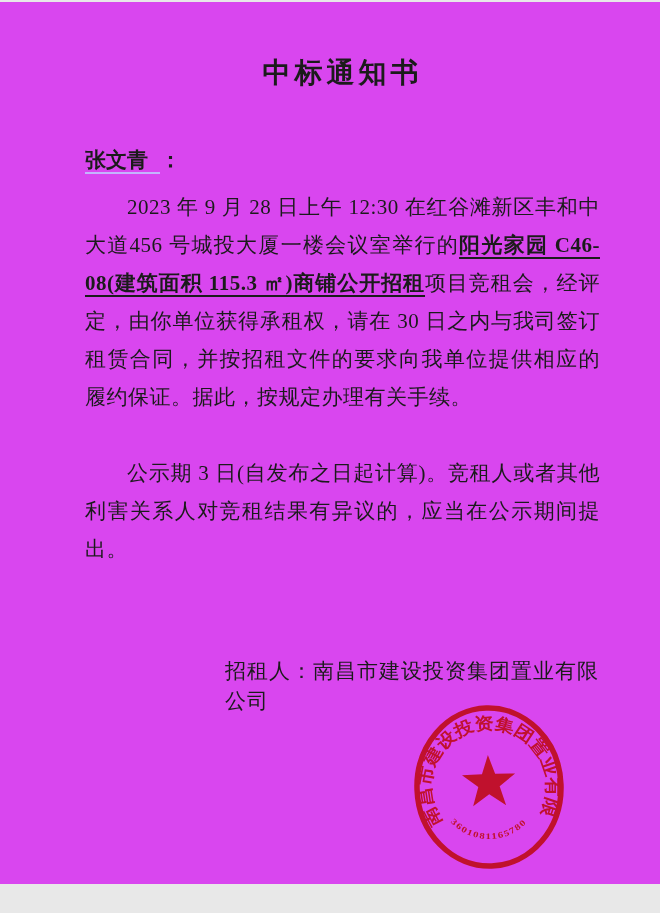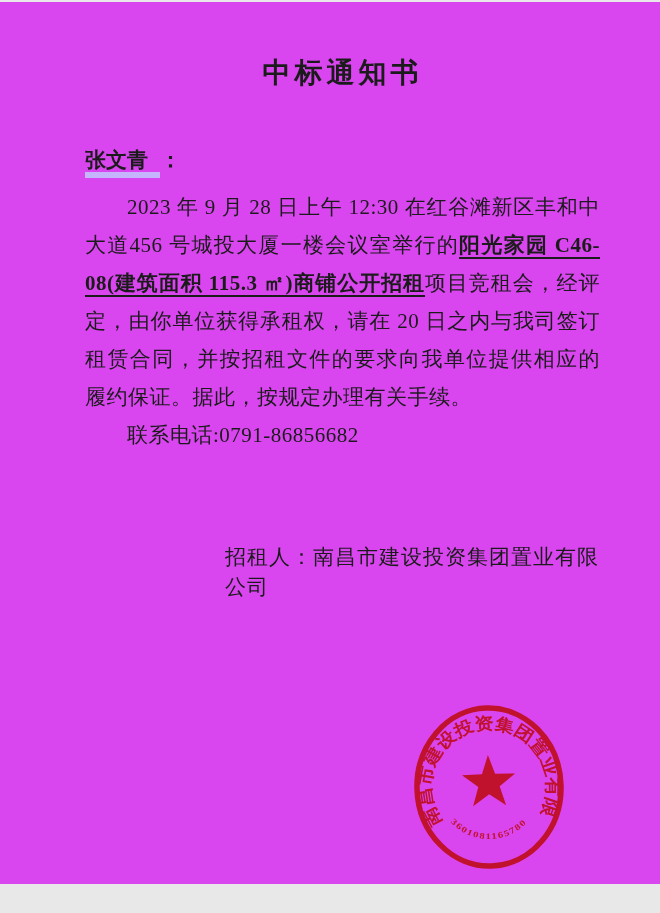--- a/index.html
+++ b/index.html
@@ -25,21 +25,21 @@
     line-height: 38px;
     margin-bottom: 54px;
   }
   .addressee {
     font-size: 21px;
     font-weight: bold;
     line-height: 28px;
     margin-bottom: 14px;
   }
   .addressee .name {
-    border-bottom: 6px solid #c4b5fd;
+    border-bottom: 2px solid #c4b5fd;
     padding-right: 12px;
   }
   .body {
     font-size: 21px;
     line-height: 38px;
     text-align: justify;
     letter-spacing: 0.5px;
   }
   .indent { text-indent: 2em; }
   .em-underline {
@@ -87,26 +87,26 @@
 </head>
 <body>
 
 <div class="page">
   <div class="content">
 
     <h1 class="title">中标通知书</h1>
 
     <p class="addressee"><span class="name">张文青</span><span>：</span></p>
 
-    <p class="body indent"><span>2023 年 9 月 28 日上午 12:30 在红谷滩新区丰和中大道456 号城投大厦一楼会议室举行的</span><span class="em-underline">阳光家园 C46-08(建筑面积 115.3 ㎡)商铺公开招租</span><span>项目竞租会，经评定，由你单位获得承租权，请在 20 日之内与我司签订租赁合同，并按招租文件的要求向我单位提供相应的履约保证。据此，按规定办理有关手续。</span></p>
+    <p class="body indent"><span>2023 年 9 月 28 日上午 12:30 在红谷滩新区丰和中大道456 号城投大厦一楼会议室举行的</span><span class="em-underline">阳光家园 C46-08(建筑面积 115.3 ㎡)商铺公开招租</span><span>项目竞租会，经评定，由你单位获得承租权，请在 30 日之内与我司签订租赁合同，并按招租文件的要求向我单位提供相应的履约保证。据此，按规定办理有关手续。</span></p>
 
 
+    <p class="body indent para2">公示期 3 日(自发布之日起计算)。竞租人或者其他利害关系人对竞租结果有异议的，应当在公示期间提出。</p>
 
 
-    <p class="body indent">联系电话:0791-86856682</p>
 
     <p class="issuer-line">招租人：南昌市建设投资集团置业有限公司</p>
 
   </div>
 
   <svg class="seal" viewBox="0 0 164 176">
     <ellipse cx="81" cy="88" rx="72" ry="79" fill="none" stroke-width="5.5" stroke="#e02a1e"></ellipse>
     <polygon points="81,56 87.6,74.9 107.6,75.3 91.7,87.5 97.5,106.7 81,95.2 64.5,106.7 70.3,87.5 54.4,75.3 74.4,74.9" fill="#e02a1e"></polygon>
     <path id="sealTextArc" d="M 33.5 121.3 A 58 58 0 1 1 128.5 121.3" fill="none"></path>
     <path id="sealNumArc" d="M 40 120 A 52 52 0 0 0 122 120" fill="none"></path>

